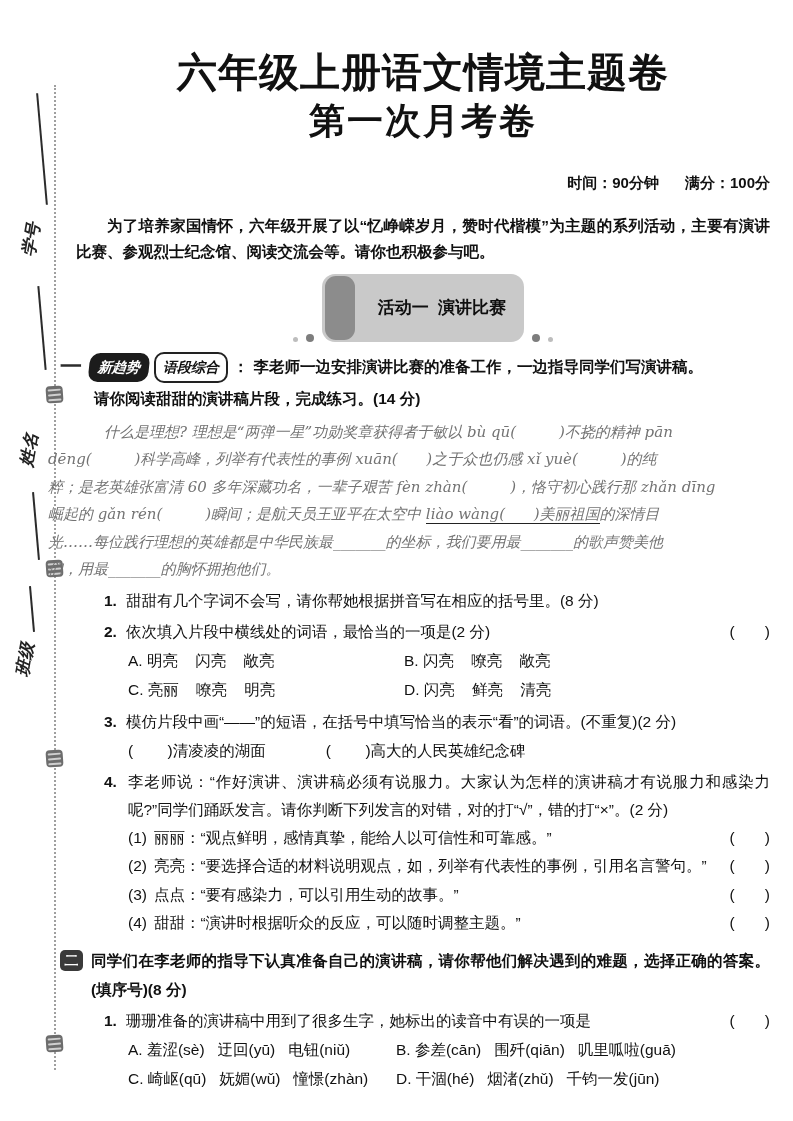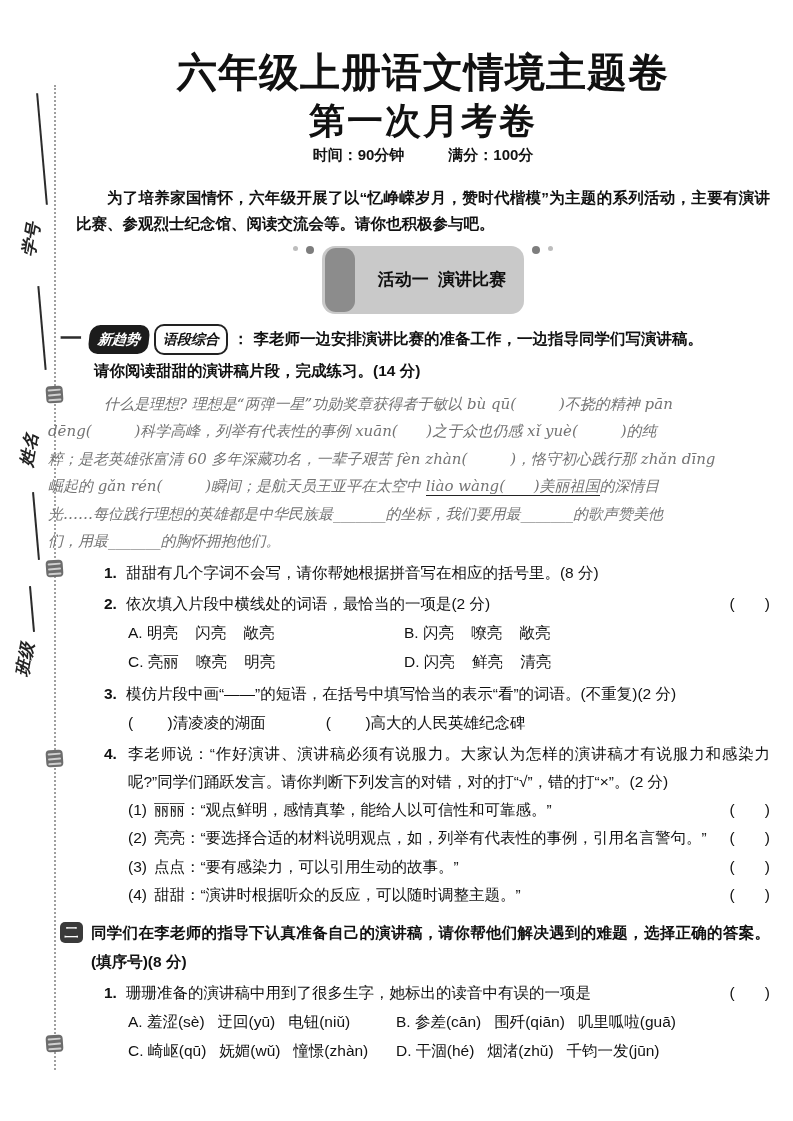--- a/index.html
+++ b/index.html
@@ -24,25 +24,25 @@
   .stamp i{display:block;height:2px;background:#cfcfcf;margin:3px 2px 0;border-radius:1px;}
   .st1{left:46px;top:386px;}
   .st2{left:46px;top:560px;}
   .st3{left:46px;top:750px;}
   .st4{left:46px;top:1035px;}
 
   
   .content{position:absolute;left:76px;top:0;width:694px;}
   .title{margin:50px 0 0;text-align:center;font-size:40px;font-weight:700;letter-spacing:1px;line-height:1.12;}
   .subtitle{margin:2px 0 0;text-align:center;font-size:36px;font-weight:700;letter-spacing:2px;}
-  .meta{display:flex;justify-content:center;gap:44px;font-size:15px;font-weight:700;}
+  .meta{margin-top:28px;display:flex;justify-content:flex-end;gap:26px;font-size:15px;font-weight:700;}
   .intro{margin:20px 0 0;font-size:15.5px;font-weight:600;line-height:26px;text-align:justify;text-indent:2em;}
 
   
-  .banner-row{margin-top:9px;display:flex;align-items:flex-start;justify-content:center;gap:8px;}
+  .banner-row{margin-top:9px;display:flex;align-items:flex-end;justify-content:center;gap:8px;}
   .bdot-sm{width:5px;height:5px;background:#bdbdbd;border-radius:50%;}
   .bdot{width:8px;height:8px;background:#7d7d7d;border-radius:50%;}
   .banner{position:relative;background:#c9c9c9;border-radius:13px;padding:2px 18px 3px;
           font-size:17px;font-weight:700;white-space:pre;color:#0e0e0e;}
   .banner::before{content:"";position:absolute;left:3px;top:2px;bottom:2px;width:30px;
           background:#8c8c8c;border-radius:11px;}
   .banner span{position:relative;}
 
   
   .s1h1{margin:10px 0 0 -16px;display:flex;align-items:center;gap:5px;font-size:15.5px;font-weight:700;line-height:26px;}

